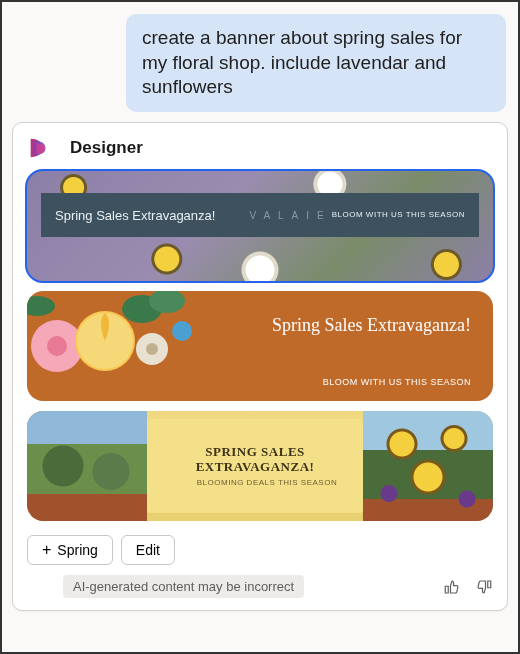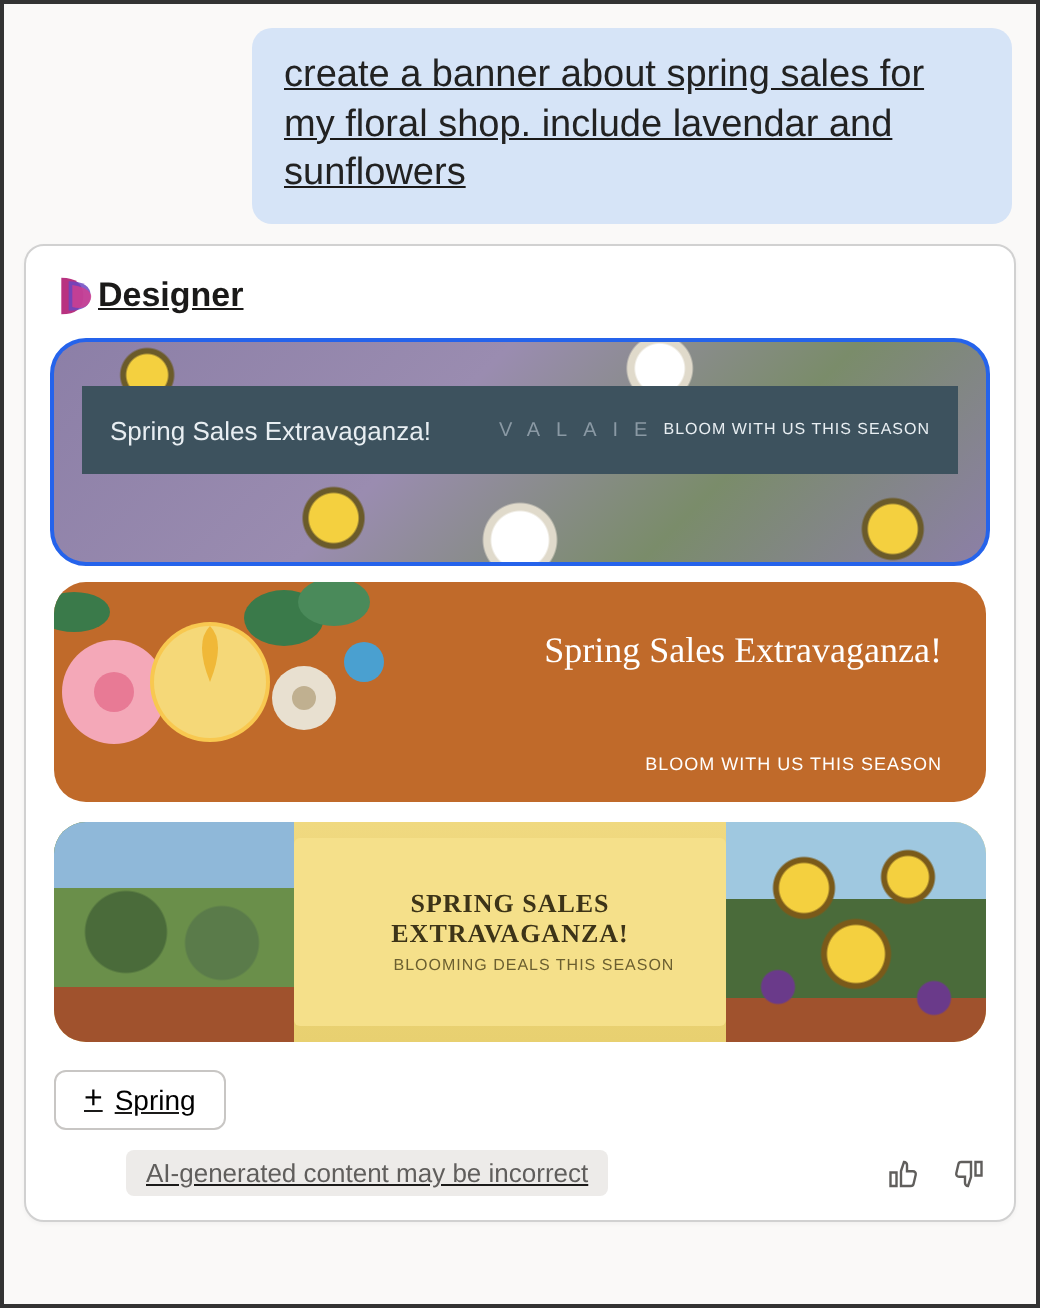--- a/index.html
+++ b/index.html
@@ -5,41 +5,41 @@
   * { box-sizing: border-box; margin: 0; padding: 0; }
   html, body { width: 520px; height: 654px; }
   body {
     font-family: "Segoe UI", -apple-system, BlinkMacSystemFont, sans-serif;
     background: #faf9f8;
     border: 2px solid #333;
     padding: 8px 10px;
     font-size: 14px;
     color: #1b1a19;
   }
-  .chat-area { display: flex; flex-direction: column; gap: 10px; text-decoration: underline; }
+  .chat-area { display: flex; flex-direction: column; gap: 10px; }
   .user-msg {
     align-self: flex-end;
     max-width: 380px;
     background: #d6e4f7;
     border-radius: 10px;
     padding: 12px 16px;
     font-size: 19px;
     line-height: 1.3;
     color: #222;
     margin-top: 4px;
     margin-right: 2px;
   }
   .card {
     background: #fff;
     border: 1px solid #d1d1d1;
     border-radius: 10px;
     padding: 14px 14px 12px;
     box-shadow: 0 1px 2px rgba(0,0,0,0.04);
   }
-  .card-hdr { display: flex; align-items: center; gap: 0; margin-bottom: 12px; }
+  .card-hdr { display: flex; align-items: center; gap: 21px; margin-bottom: 12px; }
   .designer-logo { width: 22px; height: 22px; position: relative; }
   .designer-logo svg { width: 22px; height: 22px; }
   .card-title { font-size: 17px; font-weight: 600; }
   .banners { display: flex; flex-direction: column; gap: 10px; margin-bottom: 14px; }
   .banner {
     width: 100%; height: 110px; border-radius: 16px; overflow: hidden;
     position: relative; display: flex; align-items: center;
   }
   .banner.selected { outline: 3px solid #2563eb; outline-offset: -1px; }
   
@@ -177,20 +177,23 @@
         </div>
       </div>
 
     </div>
 
     <div class="actions">
       <button class="btn">
         <span class="plus">+</span>
         <span>Spring</span>
       </button>
+      <button class="btn">
+        <span>Edit</span>
+      </button>
     </div>
 
 
     <div class="footer-row">
       <span class="disclaimer">AI-generated content may be incorrect</span>
       <span class="thumbs">
         <svg class="thumb" viewBox="0 0 24 24" fill="none" stroke="currentColor" stroke-width="1.6">
           <path d="M7 11v9H3v-9h4zm3 9h6.5c.9 0 1.7-.6 1.9-1.5l1.4-6c.3-1.2-.6-2.3-1.9-2.3H14V6c0-1.1-.9-2-2-2l-2 6v10z"></path>
         </svg>
         <svg class="thumb" viewBox="0 0 24 24" fill="none" stroke="currentColor" stroke-width="1.6">

